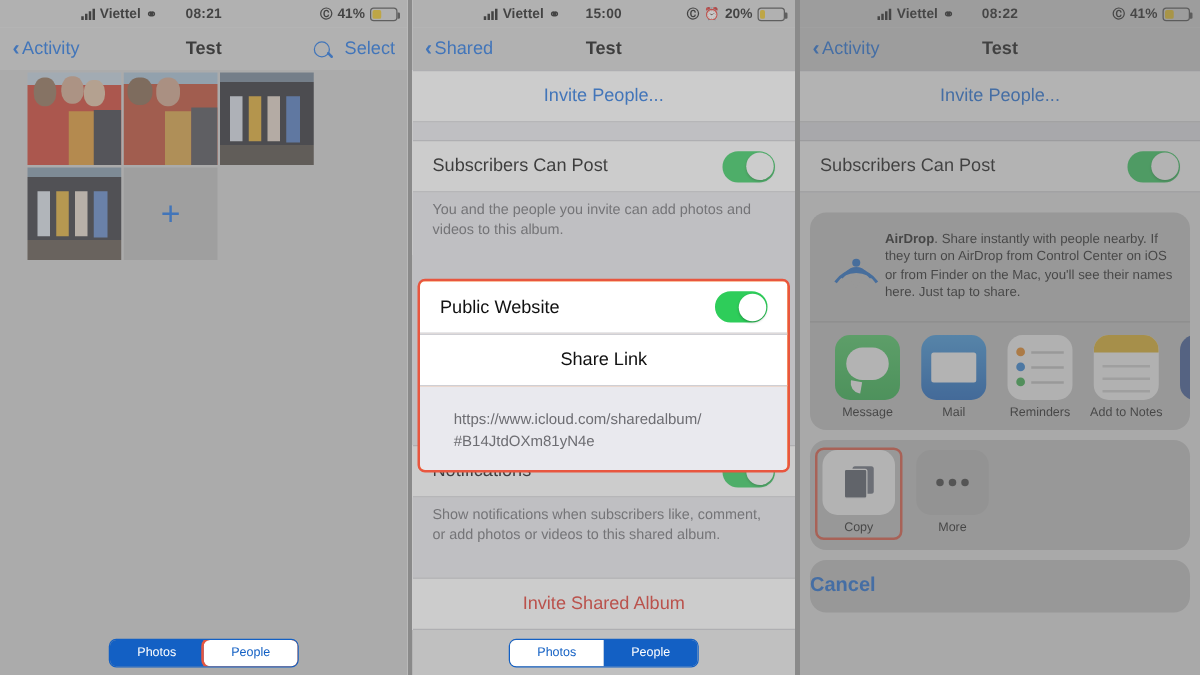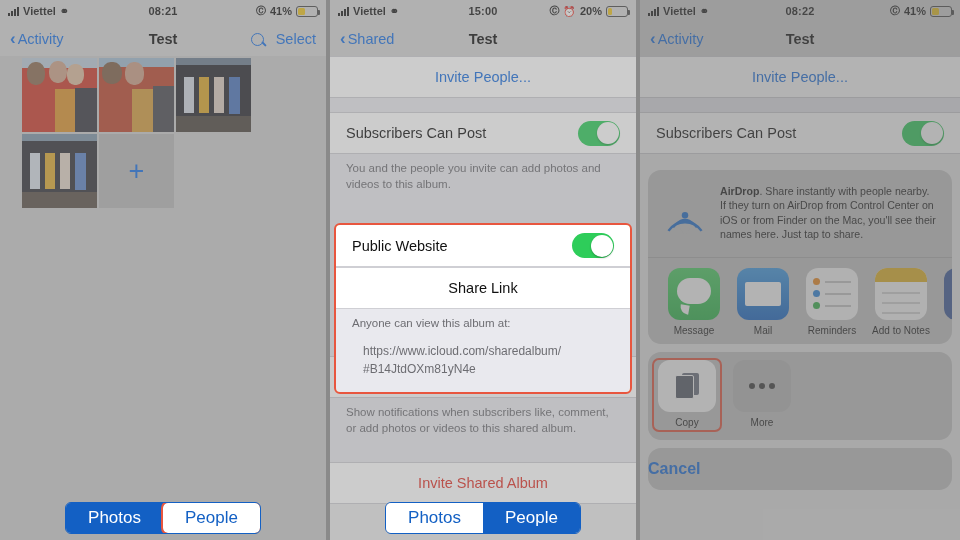--- a/index.html
+++ b/index.html
@@ -27,21 +27,21 @@
     content:''; position:absolute; inset:0; background: rgba(110,110,110,.52);
     pointer-events:none; z-index:40;
   }
 
   
   .statusbar {
     height: 22px; display: flex; align-items: center;
     padding: 0 8px; font-size: 11px; font-weight: bold; color: #1c1c1c;
     background: #d2d2d2;
   }
-  .sb-left { display:flex; align-items:center; gap:4px; width: 38%; }
+  .sb-left { display:flex; align-items:center; gap:4px; width: 38%; justify-content: flex-end; }
   .sb-center { width: 24%; text-align:center; letter-spacing: .2px; }
   .sb-right { width: 38%; display:flex; align-items:center; justify-content:flex-end; gap:4px; }
   .sig { display:inline-flex; align-items:flex-end; gap:1px; height:9px; }
   .sig i { width:2px; background:#1c1c1c; display:block; }
   .sig i:nth-child(1){height:3px;} .sig i:nth-child(2){height:5px;}
   .sig i:nth-child(3){height:7px;} .sig i:nth-child(4){height:9px;}
   .carrier { font-size: 11px; }
   .wifi { font-size: 11px; }
   .batt {
     width: 22px; height: 11px; border: 1.4px solid #4a4a4a; border-radius: 3px;
@@ -133,28 +133,28 @@
     position:absolute; left:4px; right:4px; top:223px; z-index:60;
     border: 2.5px solid #e8563f; border-radius: 6px; overflow:hidden; background:#f97316;
   }
   .pw-url { font-size: 12px; color:#6d6d72; line-height:1.5;margin-left:11px; }
 
   
   .segwrap {
     position:absolute; bottom: 6px; left:0; right:0; display:flex; justify-content:center; z-index:62;
   }
   .seg { display:flex; border-radius:6px; overflow:hidden; border:1.4px solid #1360c4; }
-  .seg div { padding: 5px 22px; font-size: 17px; }
+  .seg div { padding: 5px 22px; font-size: 10px; }
   .seg .on { background:#1360c4; color:#fff; }
   .seg .off { background:#fff; color:#1360c4; }
 
   
   .sheet { position:absolute; left:0; right:0; bottom:0; top:170px; z-index:30; padding: 0 8px 8px; }
   .card { background:#c6c6c6; border-radius:13px; margin-bottom:8px; }
-  .airdrop { display:flex; gap:12px; padding: 14px 14px 16px; align-items:flex-end; }
+  .airdrop { display:flex; padding: 14px 14px 16px; align-items:center; }
   .ad-ic { width:46px;height:46px;flex:0 0 auto; }
   .ad-txt { font-size: 10.6px; color:#1c1c1c; line-height:1.35; }
   .ad-txt b { font-weight: bold; }
   .approw { display:flex; padding: 10px 16px 8px; gap: 9px; overflow:hidden; }
   .app { width:60px; flex:0 0 auto; text-align:center; }
   .app-ic { width:52px;height:52px;border-radius:12px;margin:0 auto 5px; position:relative; overflow:hidden;}
   .app-lbl { font-size: 10px; color:#1c1c1c; }
   .ic-msg { background: linear-gradient(#4cd464,#2cb94a); }
   .ic-msg::after{content:'';position:absolute;left:9px;top:10px;width:34px;height:26px;background:#fff;border-radius:14px;}
   .ic-msg i{position:absolute;left:12px;bottom:6px;width:9px;height:9px;background:#fff;border-radius:0 0 0 8px;transform:rotate(10deg);}
@@ -329,21 +329,20 @@
 
     <div class="pw-card">
       <div class="row" style="border-top:none">
         <span class="label">Public Website</span>
         <span class="toggle"></span>
       </div>
       <div class="row link" style="color:#111">
         <span>Share Link</span>
       </div>
       <div class="footnote" style="padding-bottom:14px">
-        <div>Anyone can view this album at:</div>
         <div style="height:10px"></div>
         <div class="pw-url">https://www.icloud.com/sharedalbum/</div>
         <div class="pw-url">#B14JtdOXm81yN4e</div>
       </div>
     </div>
 
     <div class="segwrap">
       <div class="seg">
         <div class="off">Photos</div>
         <div class="on">People</div>

